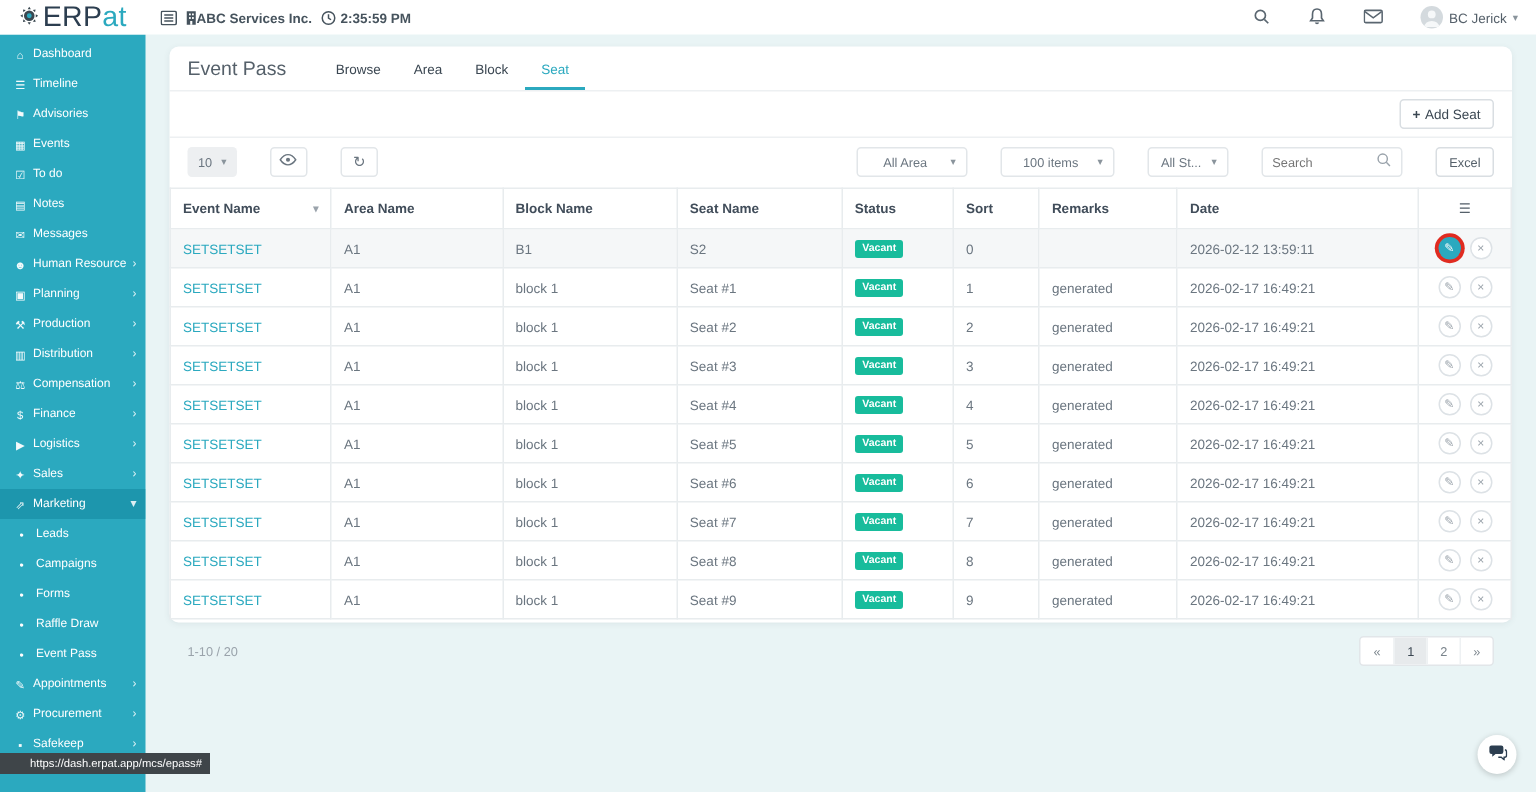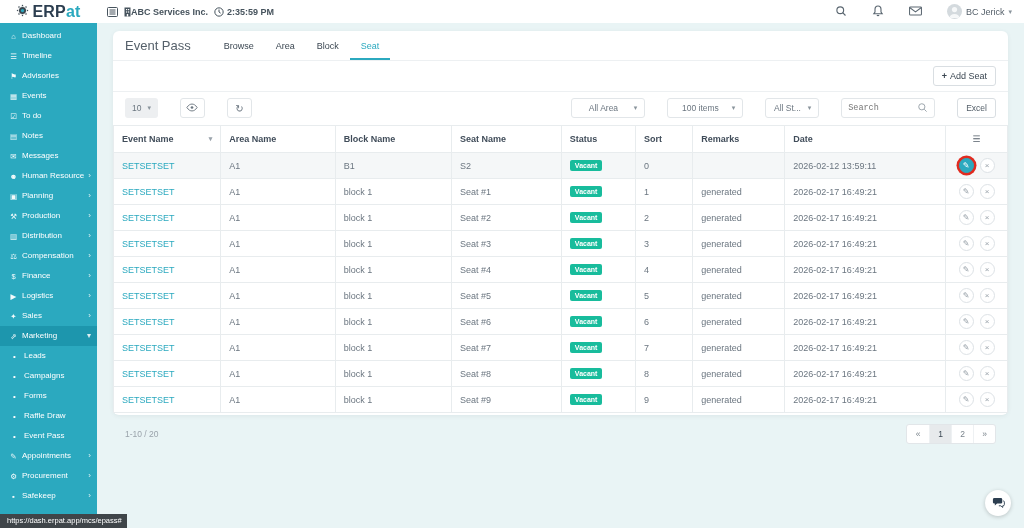--- a/index.html
+++ b/index.html
@@ -1,40 +1,40 @@
 <!DOCTYPE html>
 <html><head>
 <meta charset="utf-8">
 <style>
   *{box-sizing:border-box;margin:0;padding:0}
   html,body{width:1024px;height:528px}
   body{font-family:"Liberation Sans",sans-serif;background:#e9f4f5;overflow:hidden;position:relative}
 
   
   .topbar{position:absolute;top:0;left:0;width:1024px;height:23px;background:#fff;display:flex;align-items:center;z-index:6}
-  .logo{width:97px;display:flex;align-items:center;justify-content:center;gap:3px;font-weight:bold;font-size:16px;letter-spacing:.2px}
+  .logo{width:97px;display:flex;align-items:center;justify-content:center;gap:3px;font-weight:normal;font-size:19px;letter-spacing:.2px}
   .logo .erp{color:#2c3e50}.logo .at{color:#2ba9bf}
   .tb-left{display:flex;align-items:center;gap:6px;margin-left:10px;color:#46535d;font-size:9px;font-weight:bold}
   .tb-left svg{display:block}
   .tb-right{margin-left:auto;display:flex;align-items:center;gap:25px;margin-right:12px;color:#5a6670;font-size:9px}
   .avatar{width:15px;height:15px;border-radius:50%;background:#d4dade;display:flex;align-items:center;justify-content:center;overflow:hidden}
   .uname{display:flex;align-items:center;gap:4px;color:#55606a}
   .caret{font-size:7px;color:#8a949c}
 
   
   .sidebar{position:absolute;top:23px;left:0;width:97px;height:505px;background:#2ba9bf;padding-top:3px;color:#fff;overflow:hidden;z-index:5}
   .sb-item{display:flex;align-items:center;min-height:20px;padding:2px 6px 2px 9px;font-size:8px;gap:4px;cursor:pointer}
   .sb-item .icn{width:9px;font-size:7.5px;flex:none;text-align:center;opacity:.95}
   .sb-item .lbl{line-height:1.15}
   .sb-item .chev{margin-left:auto;font-size:8px;opacity:.85;line-height:1}
   .sb-item.active{background:#1d96ad}
   .sb-sub{padding-left:13px}
   .sb-sub .bullet{font-size:8px;width:7px;flex:none}
 
-  .statusbar{position:absolute;bottom:0;left:0;background:#3f4549;color:#fff;font-size:7.5px;padding:2px 5px 3px 7px;z-index:9;white-space:nowrap}
+  .statusbar{position:absolute;bottom:12px;left:0;background:#3f4549;color:#fff;font-size:7.5px;padding:2px 5px 3px 20px;z-index:9;white-space:nowrap}
 
   
   .main{position:absolute;left:97px;top:23px;width:927px;height:505px}
   .card{position:absolute;left:16px;top:8px;width:895px;height:384px;background:#fff;border-radius:6px;box-shadow:0 1px 4px rgba(60,80,90,.08)}
   .card-header{height:30px;display:flex;align-items:center;padding:0 12px;border-bottom:1px solid #edf0f2}
   .page-title{font-size:13px;color:#55606a}
   .tabs{display:flex;margin-left:22px;height:100%}
   .tab{display:flex;align-items:center;padding:0 11px;font-size:9px;color:#3b4752;cursor:pointer}
   .tab.active{color:#2ba9bf;box-shadow:inset 0 -2px 0 #2ba9bf}
 
@@ -44,21 +44,21 @@
   .add-seat .plus{font-weight:bold}
 
   .toolbar{height:32px;display:flex;align-items:center;padding:0 12px;gap:22px}
   .page-size{background:#edeff1;border-radius:3px;font-size:8.5px;color:#6b7680;padding:0 7px;height:20px;display:flex;gap:6px;align-items:center;cursor:pointer}
   .icon-btn{width:25px;height:20px;border:1px solid #e2e6e9;border-radius:3px;background:#fff;display:flex;align-items:center;justify-content:center;color:#6b7680;cursor:pointer;font-size:10px}
   .spacer{flex:1}
   .dd{border:1px solid #e2e6e9;border-radius:3px;height:20px;display:flex;align-items:center;font-size:8.5px;color:#6b7680;padding:0 7px;gap:6px;background:#fff;cursor:pointer}
   .dd .val{flex:1;text-align:center}
   .dd-area{width:74px}.dd-items{width:76px}.dd-status{width:54px}
   .search{width:94px;height:20px;border:1px solid #e2e6e9;border-radius:3px;display:flex;align-items:center;padding:0 6px;background:#fff;gap:4px}
-  .search input{border:none;outline:none;width:100%;font-size:8.5px;color:#6b7680;font-family:Liberation Mono, monospace;background:transparent}
+  .search input{border:none;outline:none;width:100%;font-size:8.5px;color:#6b7680;font-family:Liberation Sans, sans-serif;background:transparent}
   .excel{height:20px;padding:0 8px;font-size:8.5px;color:#55606a}
 
   .tbl-wrap{padding:0 0;margin-top:1px}
   table{width:100%;border-collapse:collapse;table-layout:fixed}
   th{font-size:9px;color:#414d5a;text-align:left;font-weight:bold;padding:8px 8px;border:1px solid #e8ecee;position:relative}
   th .sortc{float:right;color:#9aa3ab;font-size:7px;margin-top:1px}
   th.c-actions{text-align:center;font-weight:normal;font-size:9px;color:#55606a}
   td{font-size:9px;color:#6b7680;padding:5px 8px;border:1px solid #e8ecee;overflow:hidden;white-space:nowrap}
   tr.hl td{background:#f5f7f8}
   td.event{color:#2ba9bf;cursor:pointer}

